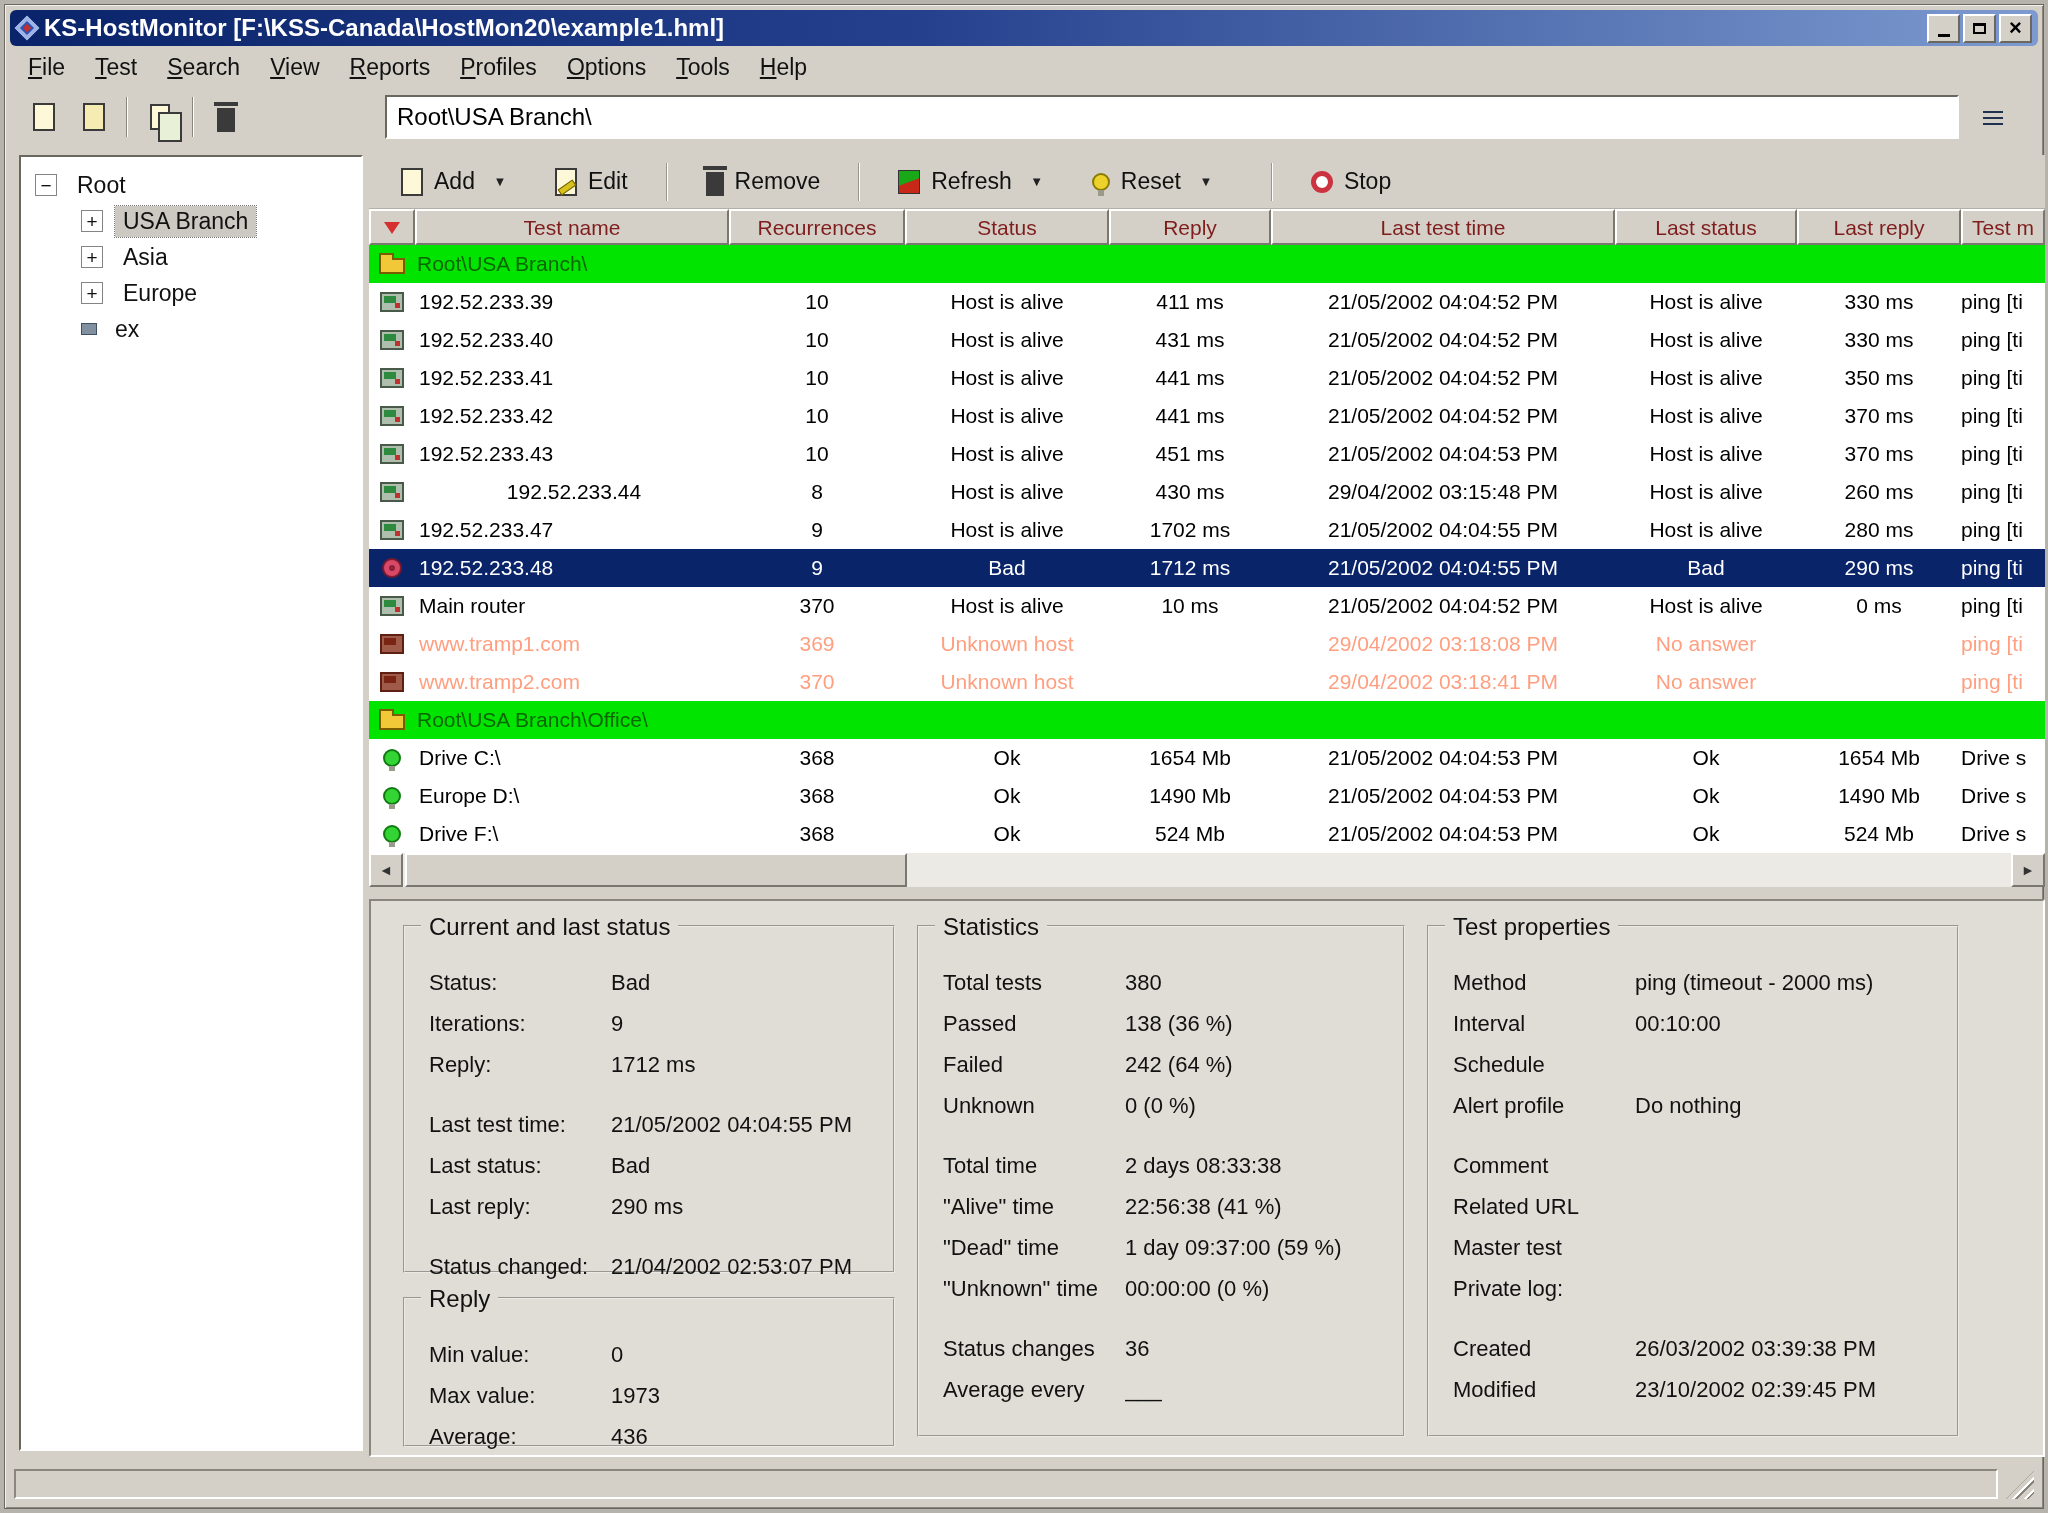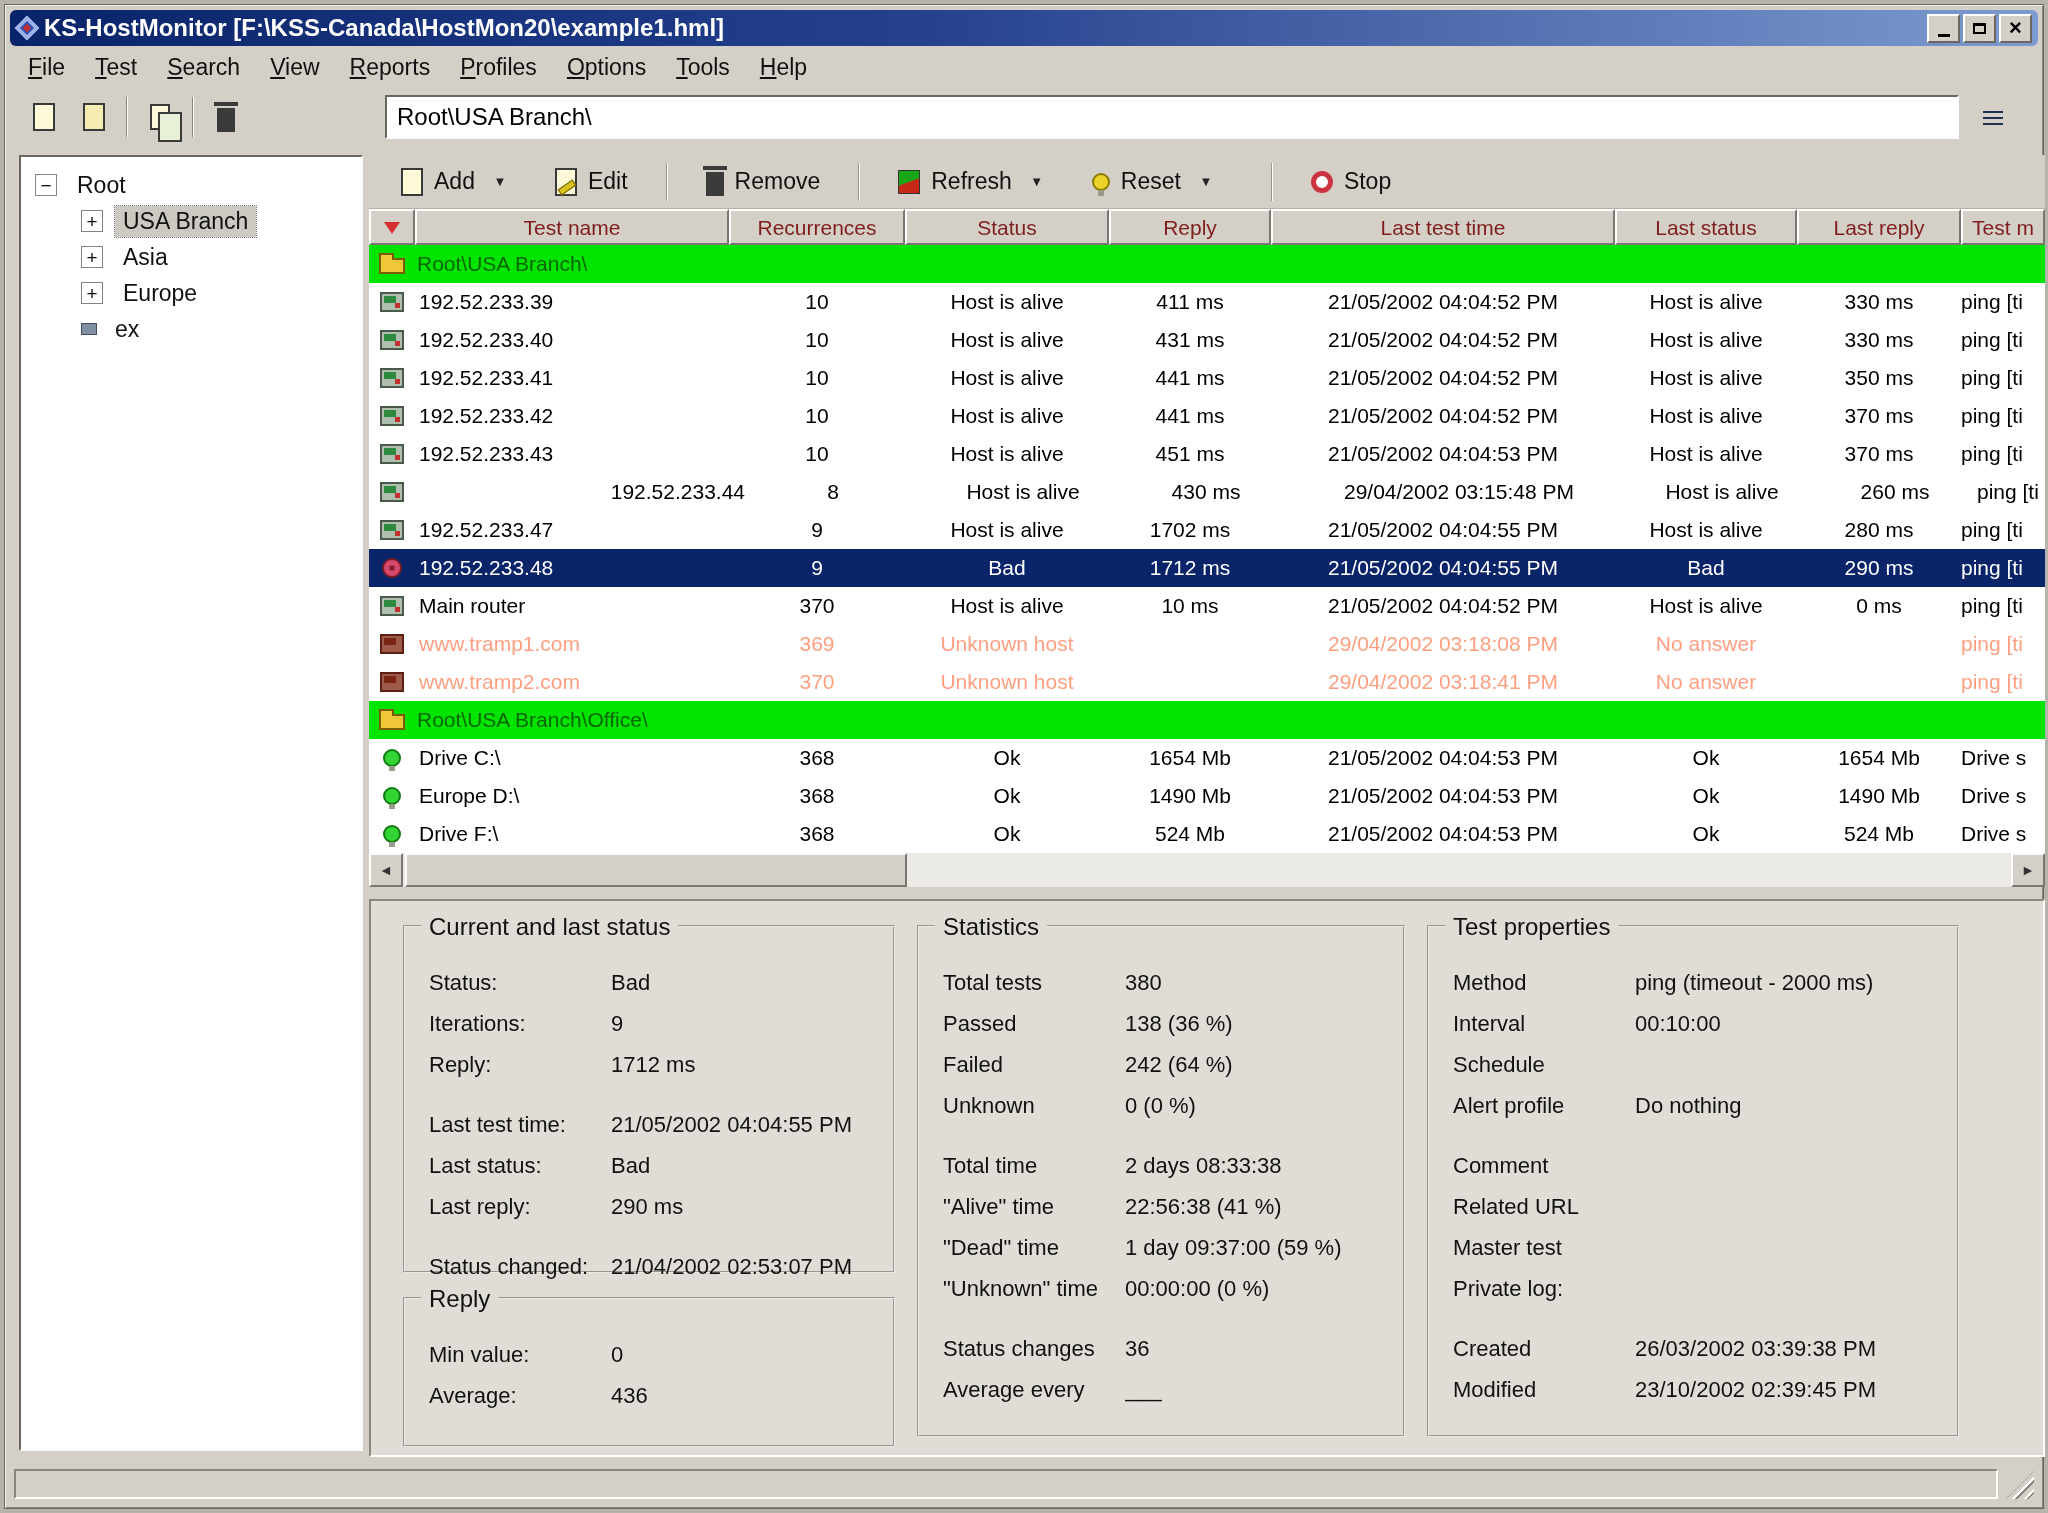--- a/index.html
+++ b/index.html
@@ -328,21 +328,21 @@
           <span class="cell" data-name="cell-reply" style="width: 162px; text-align: center;">451 ms</span>
           <span class="cell" data-name="cell-last-test" style="width: 344px; text-align: center;">21/05/2002 04:04:53 PM</span>
           <span class="cell" data-name="cell-last-status" style="width: 182px; text-align: center;">Host is alive</span>
           <span class="cell" data-name="cell-last-reply" style="width: 164px; text-align: center;">370 ms</span>
           <span class="cell" data-name="cell-method" style="flex: 1 1 0%; text-align: left;">ping [ti</span>
         </div>
         <div class="grid-row row-host" data-name="test-row">
           <span class="icon-cell" data-name="row-icon-cell">
             <span data-name="host-icon"></span>
           </span>
-          <span class="cell" data-name="cell-name" style="width: 314px; text-align: right; padding-left: 4px; margin-left: 16px;">192.52.233.44</span>
+          <span class="cell" data-name="cell-name" style="width: 314px; text-align: center; padding-left: 4px;">192.52.233.44</span>
           <span class="cell" data-name="cell-recurrences" style="width: 176px; text-align: center;">8</span>
           <span class="cell" data-name="cell-status" style="width: 204px; text-align: center;">Host is alive</span>
           <span class="cell" data-name="cell-reply" style="width: 162px; text-align: center;">430 ms</span>
           <span class="cell" data-name="cell-last-test" style="width: 344px; text-align: center;">29/04/2002 03:15:48 PM</span>
           <span class="cell" data-name="cell-last-status" style="width: 182px; text-align: center;">Host is alive</span>
           <span class="cell" data-name="cell-last-reply" style="width: 164px; text-align: center;">260 ms</span>
           <span class="cell" data-name="cell-method" style="flex: 1 1 0%; text-align: left;">ping [ti</span>
         </div>
         <div class="grid-row row-host" data-name="test-row">
           <span class="icon-cell" data-name="row-icon-cell">
@@ -492,20 +492,24 @@
             <span class="pvalue" data-name="property-value">21/04/2002 02:53:07 PM</span>
           </div>
         </div>
         <div class="groupbox" data-name="panel-reply" style="left: 32px; top: 396px; width: 492px; height: 150px;">
           <span class="gb-title" data-name="panel-title">Reply</span>
           <div class="prow" data-name="property-row">
             <span class="plabel" data-name="property-label">Min value:</span>
             <span class="pvalue" data-name="property-value">0</span>
           </div>
           <div class="prow" data-name="property-row">
+            <span class="plabel" data-name="property-label">Max value:</span>
+            <span class="pvalue" data-name="property-value">1973</span>
+          </div>
+          <div class="prow" data-name="property-row">
             <span class="plabel" data-name="property-label">Average:</span>
             <span class="pvalue" data-name="property-value">436</span>
           </div>
         </div>
         <div class="groupbox" data-name="panel-statistics" style="left: 546px; top: 24px; width: 488px; height: 512px;">
           <span class="gb-title" data-name="panel-title">Statistics</span>
           <div class="prow" data-name="property-row">
             <span class="plabel" data-name="property-label">Total tests</span>
             <span class="pvalue" data-name="property-value">380</span>
           </div>

